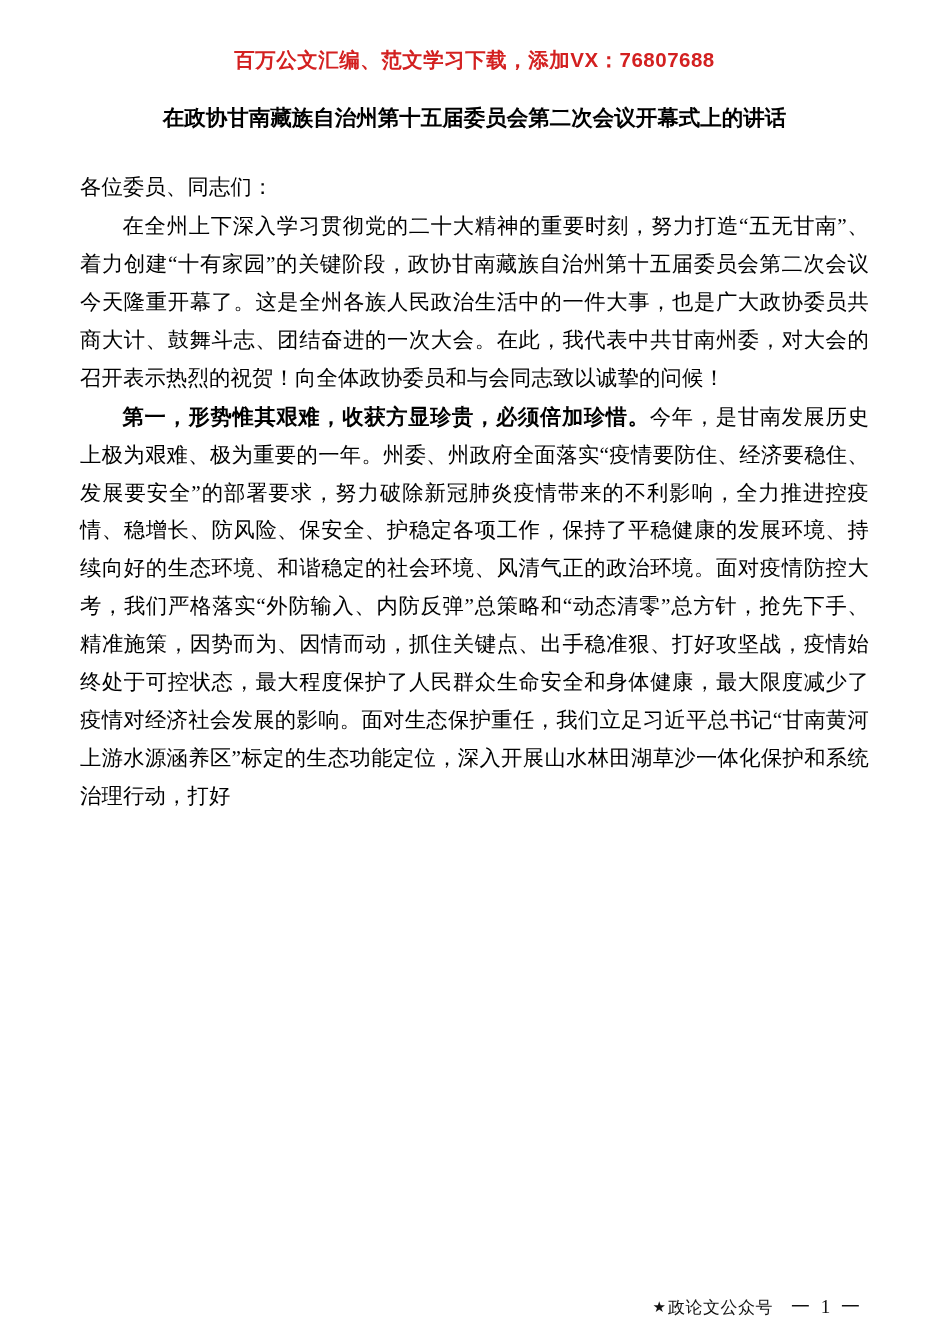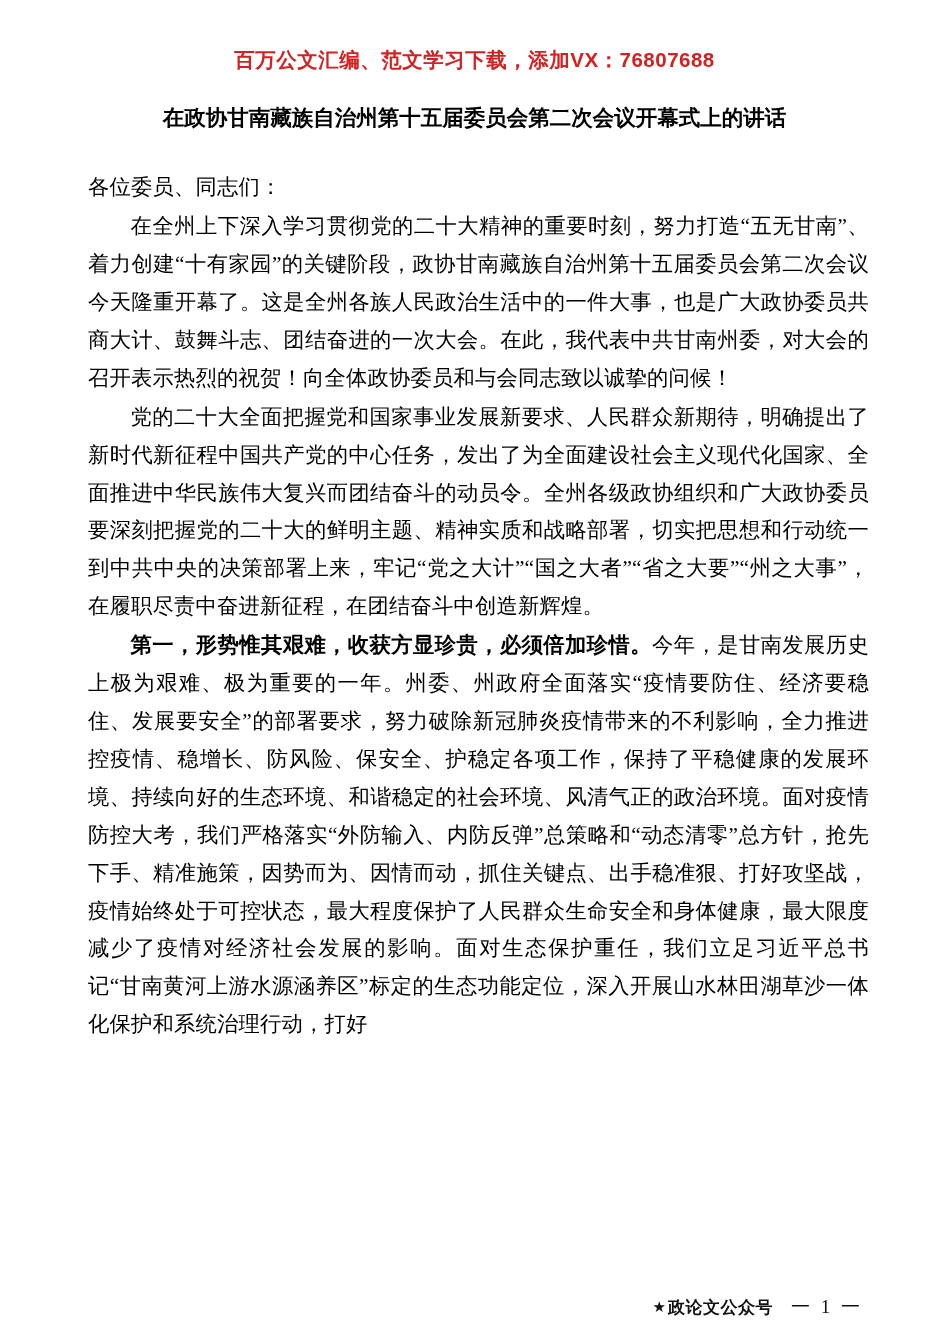--- a/index.html
+++ b/index.html
@@ -58,21 +58,21 @@
     font-family: "Liberation Sans", "DejaVu Sans", sans-serif;
   }
   .body-area {
     margin-top: 34px;
   }
   .para {
     font-size: 21.3px;
     line-height: 1.78;
     text-align: justify;
     text-justify: inter-ideograph;
-    margin: 0 0 1px 8px;
+    margin: 0 0 1px 0;
     letter-spacing: 0.2px;
   }
   .indent {
     text-indent: 2em;
   }
   .noindent {
     text-indent: 0;
   }
   .para b {
     font-weight: bold;
@@ -89,21 +89,20 @@
     font-size: 17px;
     color: #111;
     font-family: "Liberation Sans", "DejaVu Sans", sans-serif;
   }
   .footer .star {
     font-size: 15px;
     margin-right: 2px;
   }
   .footer .wm-text {
     letter-spacing: 0.5px;
-    font-weight: bold;
   }
   .footer .pageno {
     margin-left: 18px;
     letter-spacing: 3px;
     font-family: "Liberation Serif", "DejaVu Serif", serif;
     font-size: 19px;
     text-align: right;
   }
 </style>
 </head>
@@ -116,21 +115,20 @@
   <div class="doc-title">在政协甘南藏族自治州第十五届委员会第二次会议开幕式上的讲话</div>
 
 
 
   <div class="body-area">
 
     <p class="para noindent">各位委员、同志们：</p>
 
     <p class="para indent">在全州上下深入学习贯彻党的二十大精神的重要时刻，努力打造“五无甘南”、着力创建“十有家园”的关键阶段，政协甘南藏族自治州第十五届委员会第二次会议今天隆重开幕了。这是全州各族人民政治生活中的一件大事，也是广大政协委员共商大计、鼓舞斗志、团结奋进的一次大会。在此，我代表中共甘南州委，对大会的召开表示热烈的祝贺！向全体政协委员和与会同志致以诚挚的问候！</p>
 
-    <p class="para indent">党的二十大全面把握党和国家事业发展新要求、人民群众新期待，明确提出了新时代新征程中国共产党的中心任务，发出了为全面建设社会主义现代化国家、全面推进中华民族伟大复兴而团结奋斗的动员令。全州各级政协组织和广大政协委员要深刻把握党的二十大的鲜明主题、精神实质和战略部署，切实把思想和行动统一到中共中央的决策部署上来，牢记“党之大计”“国之大者”“省之大要”“州之大事”，在履职尽责中奋进新征程，在团结奋斗中创造新辉煌。</p>
 
 
     <p class="para indent"><b>第一，形势惟其艰难，收获方显珍贵，必须倍加珍惜。</b><span>今年，是甘南发展历史上极为艰难、极为重要的一年。州委、州政府全面落实“疫情要防住、经济要稳住、发展要安全”的部署要求，努力破除新冠肺炎疫情带来的不利影响，全力推进控疫情、稳增长、防风险、保安全、护稳定各项工作，保持了平稳健康的发展环境、持续向好的生态环境、和谐稳定的社会环境、风清气正的政治环境。面对疫情防控大考，我们严格落实“外防输入、内防反弹”总策略和“动态清零”总方针，抢先下手、精准施策，因势而为、因情而动，抓住关键点、出手稳准狠、打好攻坚战，疫情始终处于可控状态，最大程度保护了人民群众生命安全和身体健康，最大限度减少了疫情对经济社会发展的影响。面对生态保护重任，我们立足习近平总书记“甘南黄河上游水源涵养区”标定的生态功能定位，深入开展山水林田湖草沙一体化保护和系统治理行动，打好</span></p>
 
   </div>
 
   <div class="footer">
     <span class="star">★</span>
     <span class="wm-text">政论文公众号</span>
     <span class="pageno">一  1  一</span>

